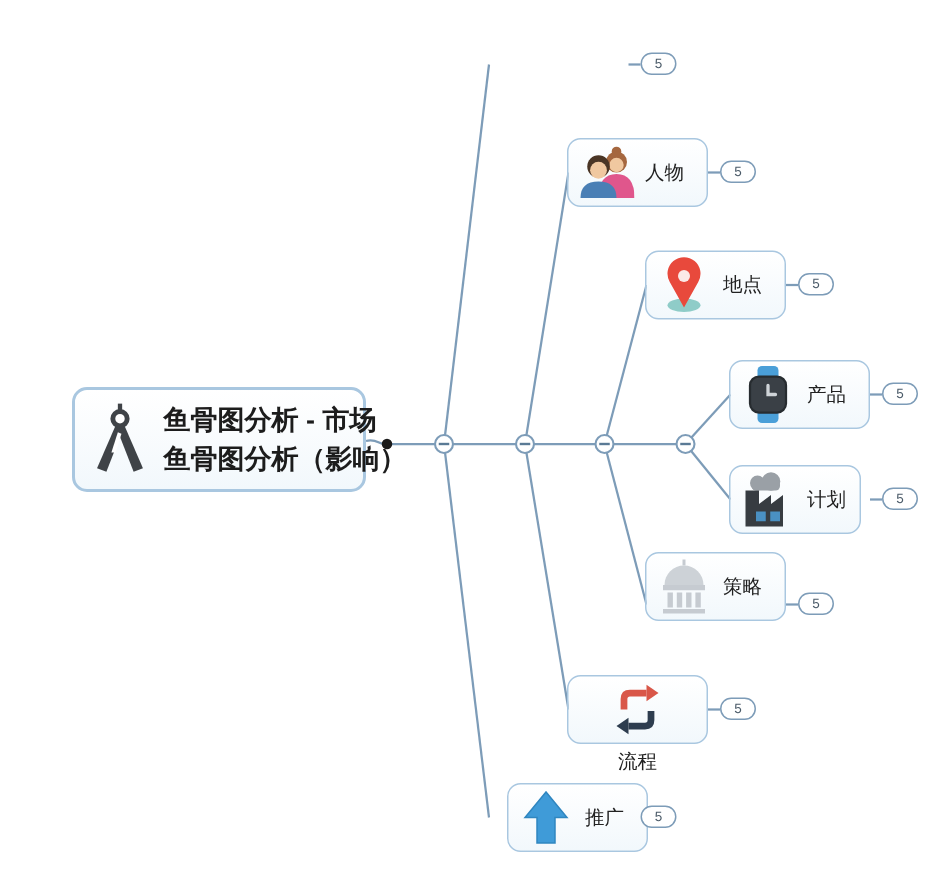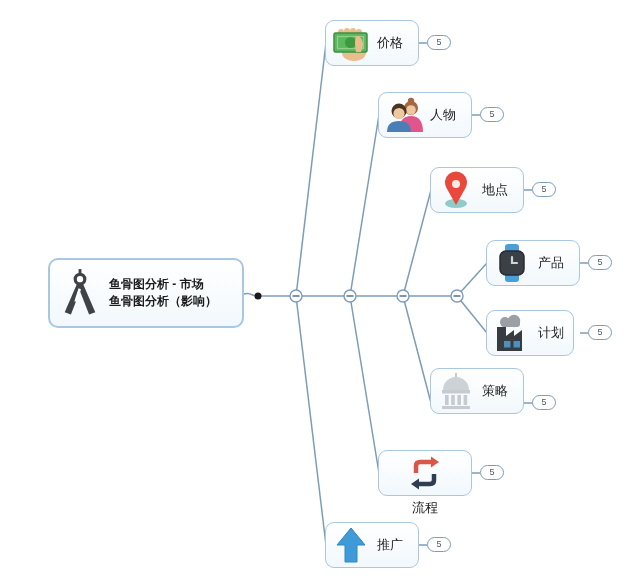--- a/index.html
+++ b/index.html
@@ -13,29 +13,29 @@
     display:flex;align-items:center;gap:7px;
     background:linear-gradient(180deg,#ffffff 0%,#f2f8fc 100%);
     border:1.6px solid #a9c7e0;border-radius:9px;
     padding:3px 6px;cursor:default;
   }
   .node .label{font-size:13px;color:#222;white-space:nowrap;}
   .main-node{
     left:48px;top:258px;width:196px;height:70px;
     border-width:2px;border-radius:10px;padding:4px 8px;
   }
-  .main-node .label{font-size:12px;font-weight:bold;color:#1c1c1c;line-height:1.45;}
+  .main-node .label{font-size:18px;font-weight:bold;color:#1c1c1c;line-height:1.45;}
   .t0{left:325px;top:20px;width:94px;height:46px;}
   .t1{left:378px;top:92px;width:94px;height:46px;}
   .t2{left:430px;top:167px;width:94px;height:46px;align-items:center;}
   .t3{left:486px;top:240px;width:94px;height:46px;}
   .t4{left:486px;top:310px;width:88px;height:46px;}
   .t5{left:430px;top:368px;width:94px;height:46px;}
   .t6{left:378px;top:450px;width:94px;height:46px;flex-direction:column;}
-  .t7{left:325px;top:522px;width:94px;height:46px;}
+  .t7{left:338px;top:522px;width:94px;height:46px;}
   .badge{
     position:absolute;z-index:2;width:24px;height:15px;box-sizing:border-box;
     border:1px solid #7d9cb8;border-radius:8px;background:#ffffff;
     font-size:9px;color:#4a5a68;display:flex;align-items:center;justify-content:center;
     line-height:1;
   }
   .b0{left:427px;top:35px;} .b1{left:480px;top:107px;}
   .b2{left:532px;top:182px;} .b3{left:588px;top:255px;}
   .b4{left:588px;top:325px;} .b5{left:532px;top:395px;}
   .b6{left:480px;top:465px;} .b7{left:427px;top:537px;}
@@ -101,34 +101,20 @@
       <polygon points="26,15 39,45 32.5,47.5 21,18" fill="#3f4347"></polygon>
       <polygon points="21.5,20 17,34 20,34 24,21" fill="#ffffff"></polygon>
       <circle cx="23" cy="10.5" r="5" fill="#ffffff" stroke="#3f4347" stroke-width="3.4"></circle>
     </svg>
     <div>
       <div class="label">鱼骨图分析 - 市场</div>
       <div class="label">鱼骨图分析（影响）</div>
     </div>
   </div>
 
-  <div class="node t0">
-    <svg class="icon" width="38" height="38" viewBox="0 0 38 38">
-      <circle cx="9" cy="8" r="3" fill="#eabd8d"></circle>
-        <circle cx="15" cy="7" r="3" fill="#eabd8d"></circle>
-      <circle cx="21" cy="7" r="3" fill="#eabd8d"></circle>
-        <circle cx="27" cy="8" r="3" fill="#eabd8d"></circle>
-      <ellipse cx="22" cy="29" rx="12" ry="8" fill="#eabd8d"></ellipse>
-      <rect x="2" y="9" width="33" height="19" rx="1.5" fill="#5cb85c" stroke="#3e8e41" stroke-width="1.5"></rect>
-      <rect x="5.5" y="12.5" width="26" height="12" fill="none" stroke="#8fd08f" stroke-width="1.2"></rect>
-      <circle cx="18.5" cy="18.5" r="5.5" fill="#3e9a3e"></circle>
-      <path d="M27,12 Q34,18 29,28 L24,28 Q22,18 24,12 Z" fill="#eabd8d"></path>
-    </svg>
-    <span class="label">价格</span>
-  </div>
   <div class="badge b0">
     <span>5</span>
   </div>
 
   <div class="node t1">
     <svg class="icon" width="38" height="38" viewBox="0 0 38 38">
       <circle cx="26" cy="5" r="3.2" fill="#a5673f"></circle>
       <circle cx="26" cy="12" r="7" fill="#a5673f"></circle>
       <circle cx="26" cy="14" r="4.8" fill="#f0c8a0"></circle>
       <path d="M14,36 Q14,20 26,20 Q38,20 38,36 Z" fill="#e0568c"></path>

